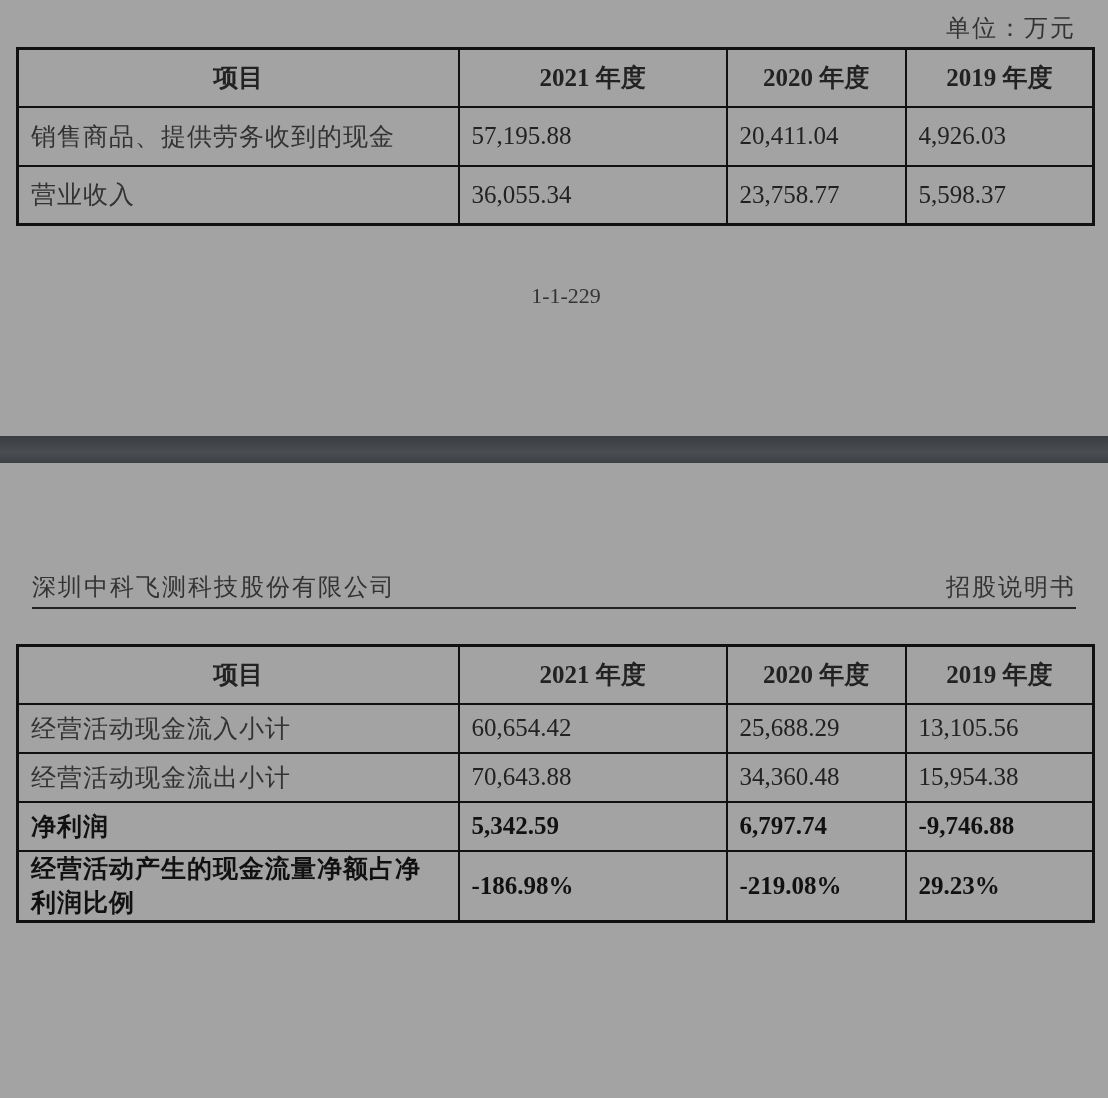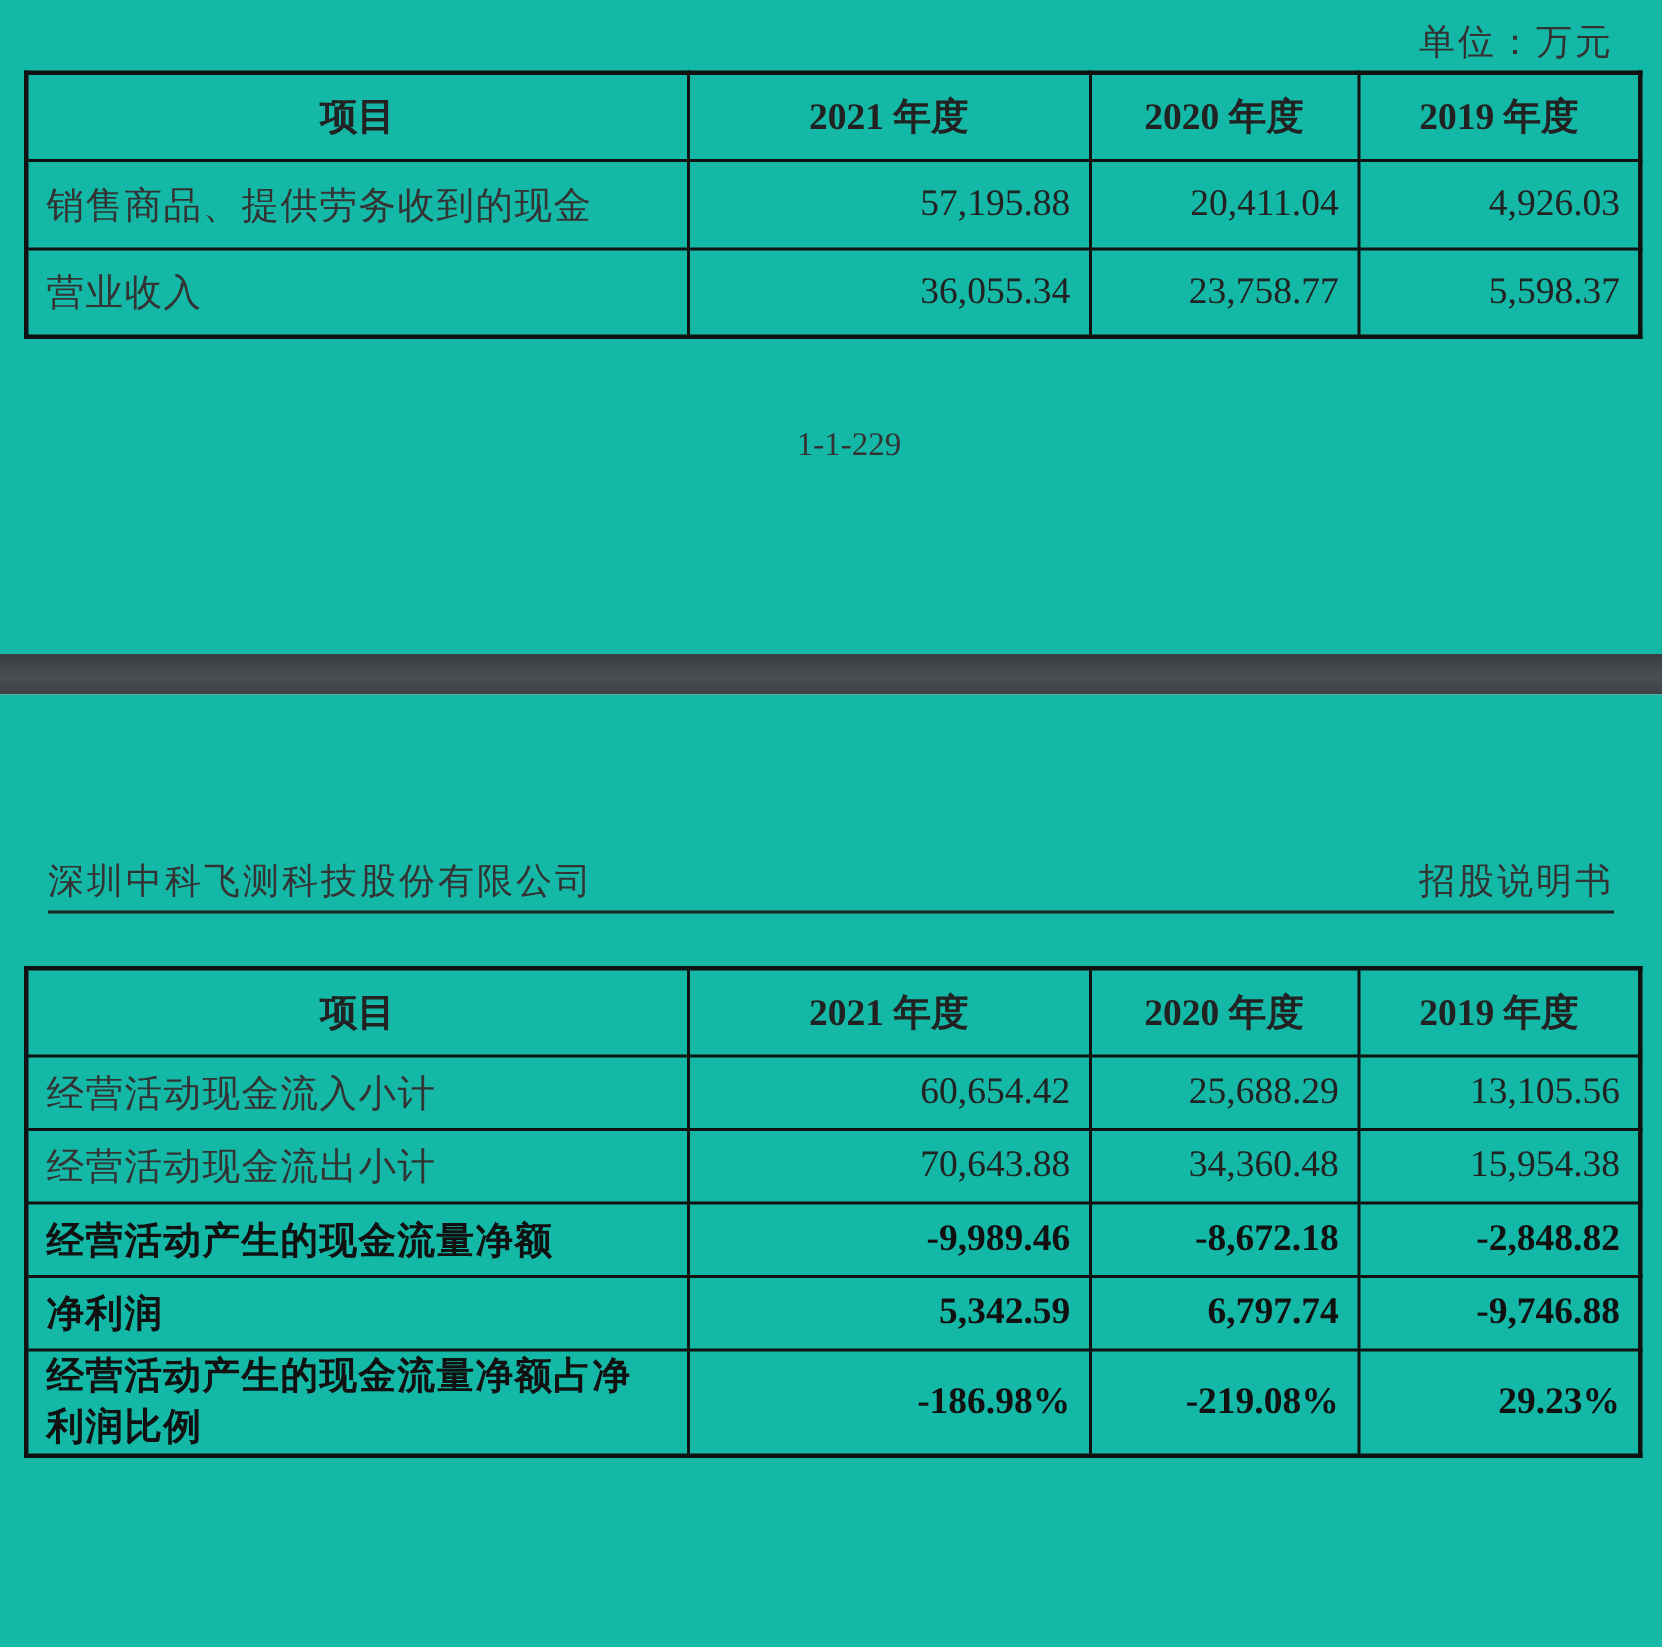--- a/index.html
+++ b/index.html
@@ -2,39 +2,39 @@
 <html><head>
 <meta charset="utf-8">
 <style>
   html, body { margin: 0; padding: 0; }
   body {
     width: 1108px; height: 1098px; position: relative; overflow: hidden;
     background: #fdfdfe;
     font-family: "Liberation Serif", "DejaVu Serif", serif;
     color: #222;
   }
-  .page { position: absolute; left: 0; width: 1108px; background: #14b8a6; }
+  .page { position: absolute; left: 0; width: 1108px; background: #a3a3a3; }
   .page-top { top: 0; height: 436px; }
   .page-bottom { top: 463px; height: 635px; }
   .separator {
     position: absolute; left: 0; top: 436px; width: 1108px; height: 27px;
     background: linear-gradient(#3a3d42, #4a4d52 60%, #3c3f44);
   }
   .unit-label {
     position: absolute; right: 32px; top: 12px; font-size: 24px; letter-spacing: 2px; color: #333;
   }
   table.fin {
     position: absolute; left: 16px; width: 1076px; border-collapse: collapse;
     border: 3px solid #111; table-layout: fixed;
   }
   table.fin td, table.fin th {
     border: 2px solid #111; font-size: 25px; padding: 0 12px;
   }
   table.fin th { font-weight: bold; text-align: center; font-size: 25px; margin-top: 39px; }
-  table.fin td.num { text-align: right; margin-left: 12px; }
+  table.fin td.num { text-align: left; margin-left: 12px; }
   table.fin td.label { text-align: left; padding-left: 12px; letter-spacing: 1px; color: #333; }
   table.fin tr.bold td { font-weight: bold; color: #111; }
   .col1 { width: 441px; } .col2 { width: 268px; } .col3 { width: 179px; } .col4 { width: 188px; }
   #t1 { top: 47px; }
   #t1 tr.hdr { height: 58px; } #t1 tr.row { height: 59px; }
   .page-number { position: absolute; top: 283px; left: 0; width: 1108px; text-align: center; font-size: 22px; color: #333; margin-left: 12px; }
   .doc-header {
     position: absolute; left: 32px; right: 32px; top: 108px; height: 36px;
     border-bottom: 2px solid #222;
   }
@@ -107,26 +107,20 @@
       <td class="num">25,688.29</td>
       <td class="num">13,105.56</td>
     </tr>
     <tr class="row">
       <td class="label">经营活动现金流出小计</td>
       <td class="num">70,643.88</td>
       <td class="num">34,360.48</td>
       <td class="num">15,954.38</td>
     </tr>
     <tr class="row bold">
-      <td class="label">经营活动产生的现金流量净额</td>
-      <td class="num">-9,989.46</td>
-      <td class="num">-8,672.18</td>
-      <td class="num">-2,848.82</td>
-    </tr>
-    <tr class="row bold">
       <td class="label">净利润</td>
       <td class="num">5,342.59</td>
       <td class="num">6,797.74</td>
       <td class="num">-9,746.88</td>
     </tr>
     <tr class="tall bold">
       <td class="label two-line">经营活动产生的现金流量净额占净利润比例</td>
       <td class="num">-186.98%</td>
       <td class="num">-219.08%</td>
       <td class="num">29.23%</td>

